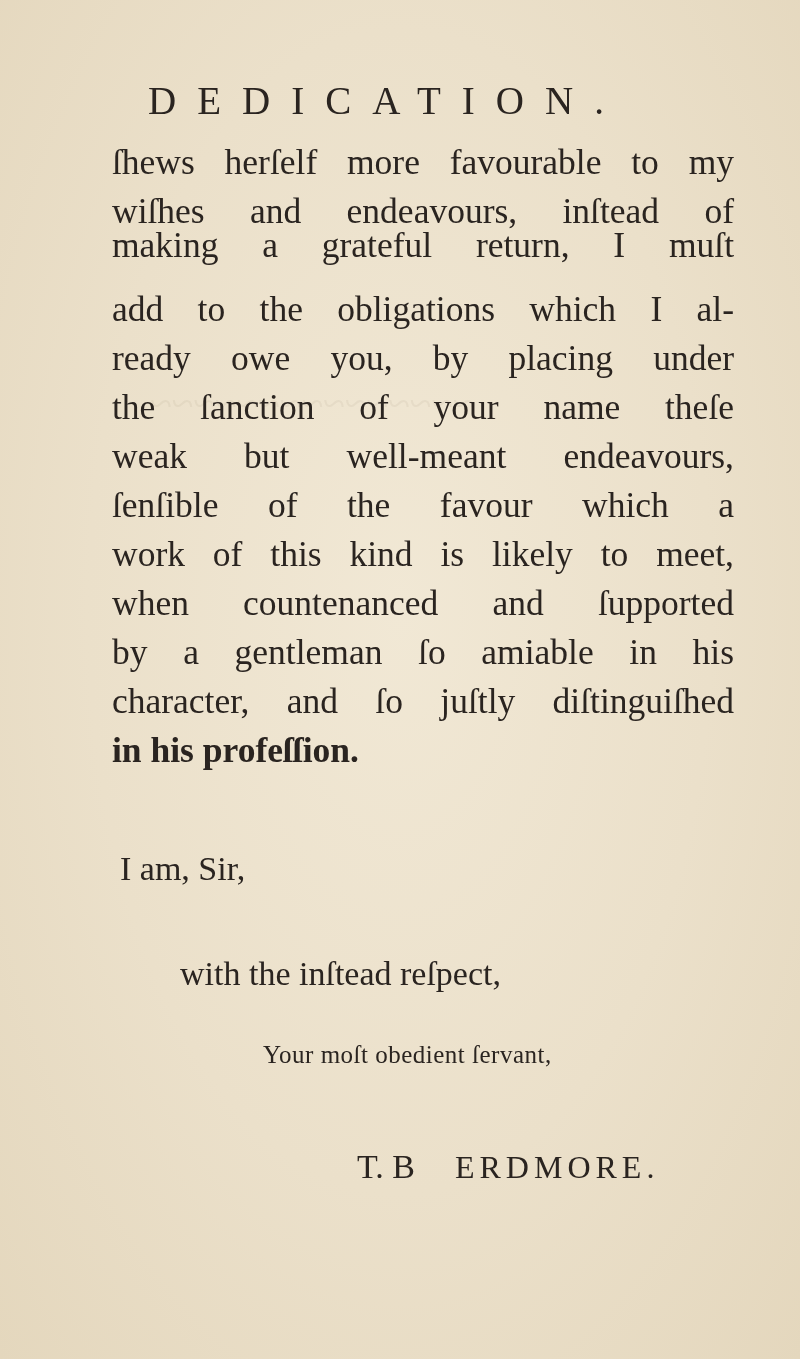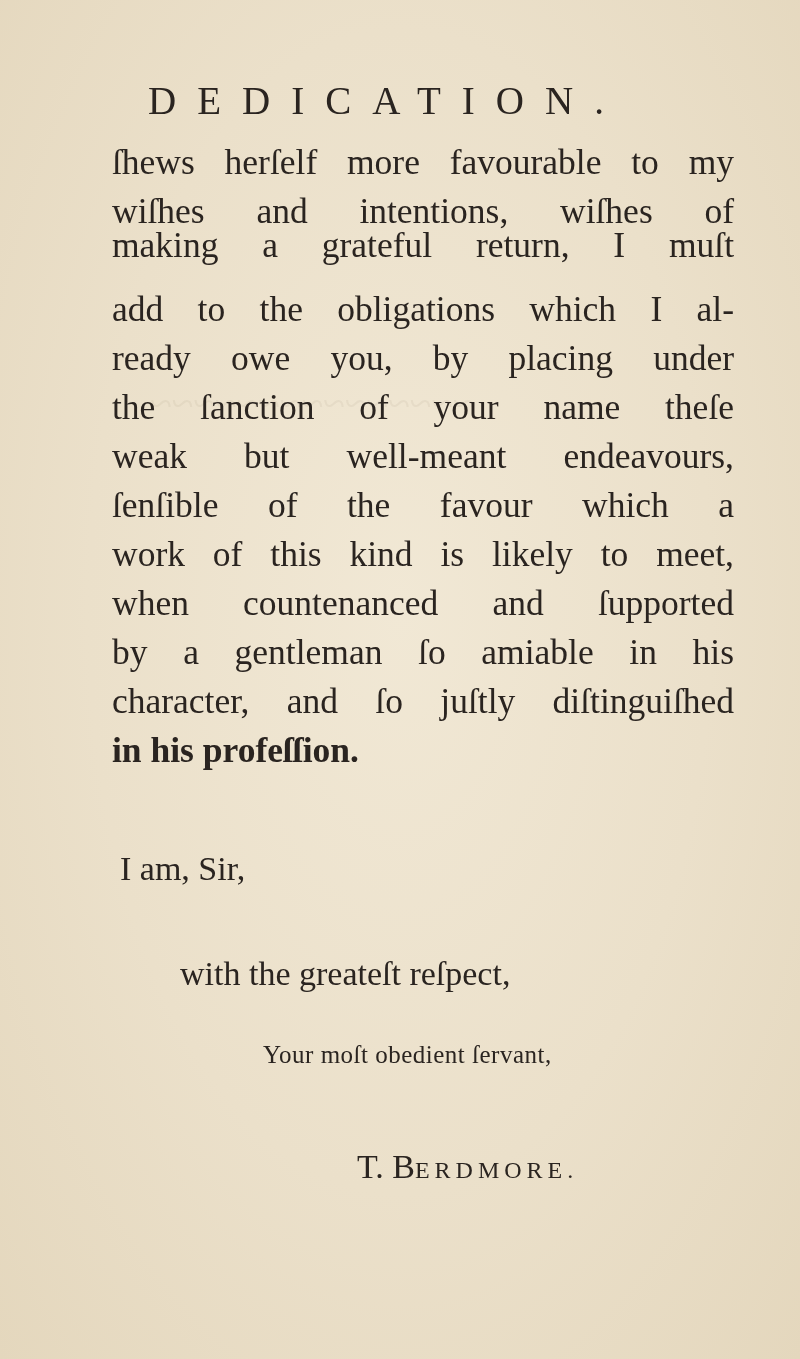--- a/index.html
+++ b/index.html
@@ -54,48 +54,49 @@
   }
   .close1 { left: 120px; top: 850px; font-size: 34px; }
   .close2 { left: 180px; top: 955px; font-size: 34px; }
   .close3 { left: 263px; top: 1041px; font-size: 25px; letter-spacing: 0.5px; }
   .signature {
     left: 357px;
     top: 1148px;
     font-size: 34px;
   }
   .signature .sc {
-    font-size: 24px;
+    font-size: 32px;
     letter-spacing: 5px;
+    margin-left: 40px;
   }
 </style>
 </head>
 <body>
 
 <div class="page">
 
   <div class="bleed" style="left:150px; top:380px;">~~~~~~~~~~~~~~~</div>
 
   <div class="text heading">DEDICATION.</div>
 
   <div class="text line" style="top:141px;">ſhews herſelf more favourable to my</div>
-  <div class="text line" style="top:190px;">wiſhes and intentions, wiſhes of</div>
+  <div class="text line" style="top:190px;">wiſhes and endeavours, inſtead of</div>
   <div class="text line" style="top:224px;">making a grateful return, I muſt</div>
   <div class="text line" style="top:288px;">add to the obligations which I al-</div>
   <div class="text line" style="top:337px;">ready owe you, by placing under</div>
   <div class="text line" style="top:386px;">the ſanction of your name theſe</div>
   <div class="text line" style="top:435px;">weak but well-meant endeavours,</div>
   <div class="text line" style="top:484px;">ſenſible of the favour which a</div>
   <div class="text line" style="top:533px;">work of this kind is likely to meet,</div>
   <div class="text line" style="top:582px;">when countenanced and ſupported</div>
   <div class="text line" style="top:631px;">by a gentleman ſo amiable in his</div>
   <div class="text line" style="top:680px;">character, and ſo juſtly diſtinguiſhed</div>
   <div class="text line last" style="top:729px;">in his profeſſion.</div>
 
   <div class="text close1">I am, Sir,</div>
-  <div class="text close2">with the greateſt reſpect,</div>
+  <div class="text close2">with the inſtead reſpect,</div>
   <div class="text close3">Your moſt obedient ſervant,</div>
 
   <div class="text signature">
     <span>T. B</span><span class="sc">ERDMORE.</span>
   </div>
 
 </div>
 
 </body></html>

